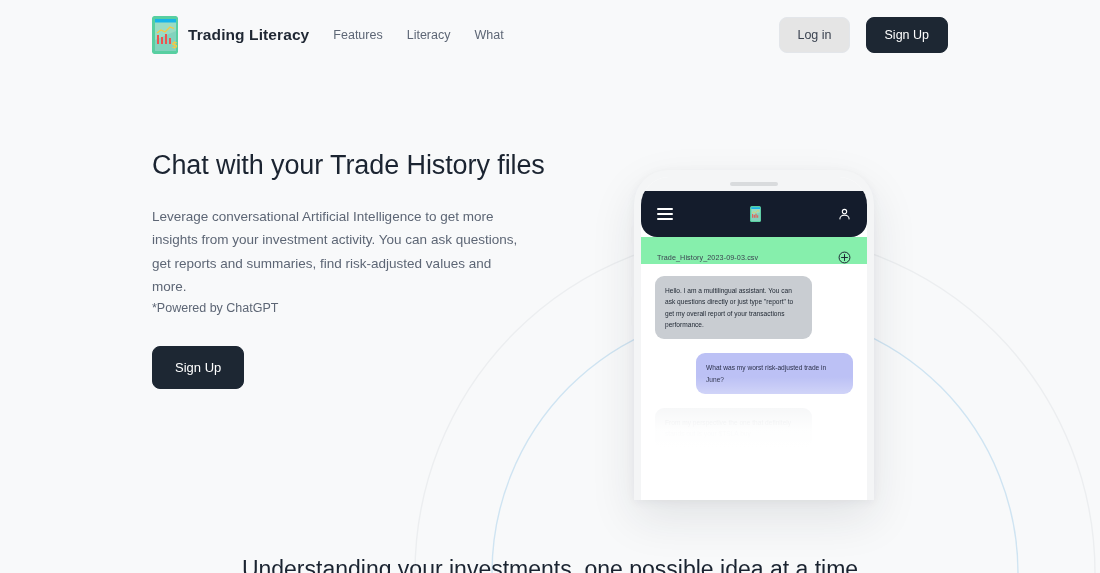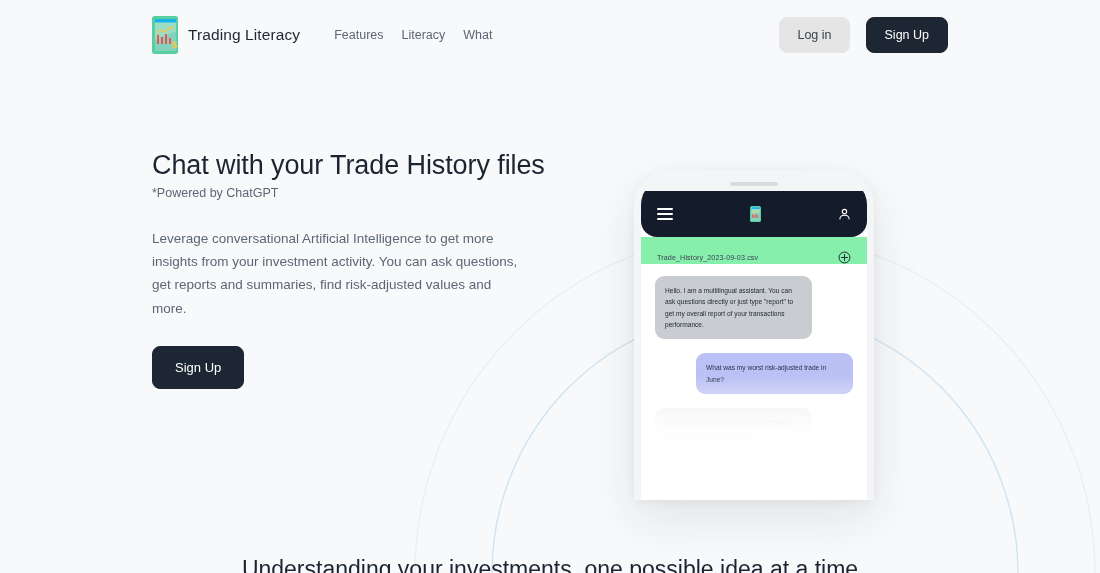--- a/index.html
+++ b/index.html
@@ -48,30 +48,30 @@
   .brand-logo {
     width: 26px; height: 38px;
     display: block;
     border-radius: 2px;
     overflow: hidden;
     flex: none;
   }
 
   .brand-name {
     font-size: 15.5px;
-    font-weight: 400;
+    font-weight: 700;
     color: #1f2733;
     letter-spacing: .1px;
     white-space: nowrap;
   }
 
   .nav-links {
     display: flex;
-    gap: 18px;
-    margin-left: 34px;
+    gap: 24px;
+    margin-left: 24px;
   }
 
   .nav-link {
     font-size: 12.5px;
     color: #5d6675;
     text-decoration: none;
     white-space: nowrap;
   }
 
   .nav-actions {
@@ -324,22 +324,22 @@
 
   <div class="nav-actions">
     <button class="btn btn-ghost">Log in</button>
     <button class="btn btn-dark">Sign Up</button>
   </div>
 
 </header>
 
 <section id="hero">
   <h1 id="hero-title">Chat with your Trade History files</h1>
+  <p id="hero-sub">Leverage conversational Artificial Intelligence to get more insights from your investment activity. You can ask questions, get reports and summaries, find risk-adjusted values and more.</p>
   <p id="hero-note">*Powered by ChatGPT</p>
-  <p id="hero-sub">Leverage conversational Artificial Intelligence to get more insights from your investment activity. You can ask questions, get reports and summaries, find risk-adjusted values and more.</p>
   <button id="hero-cta">Sign Up</button>
 </section>
 
 <div id="phone">
   <div class="phone-shell"></div>
 
   <span class="phone-btn b1"></span>
   <span class="phone-btn b2"></span>
   <span class="phone-btn b3"></span>
 

